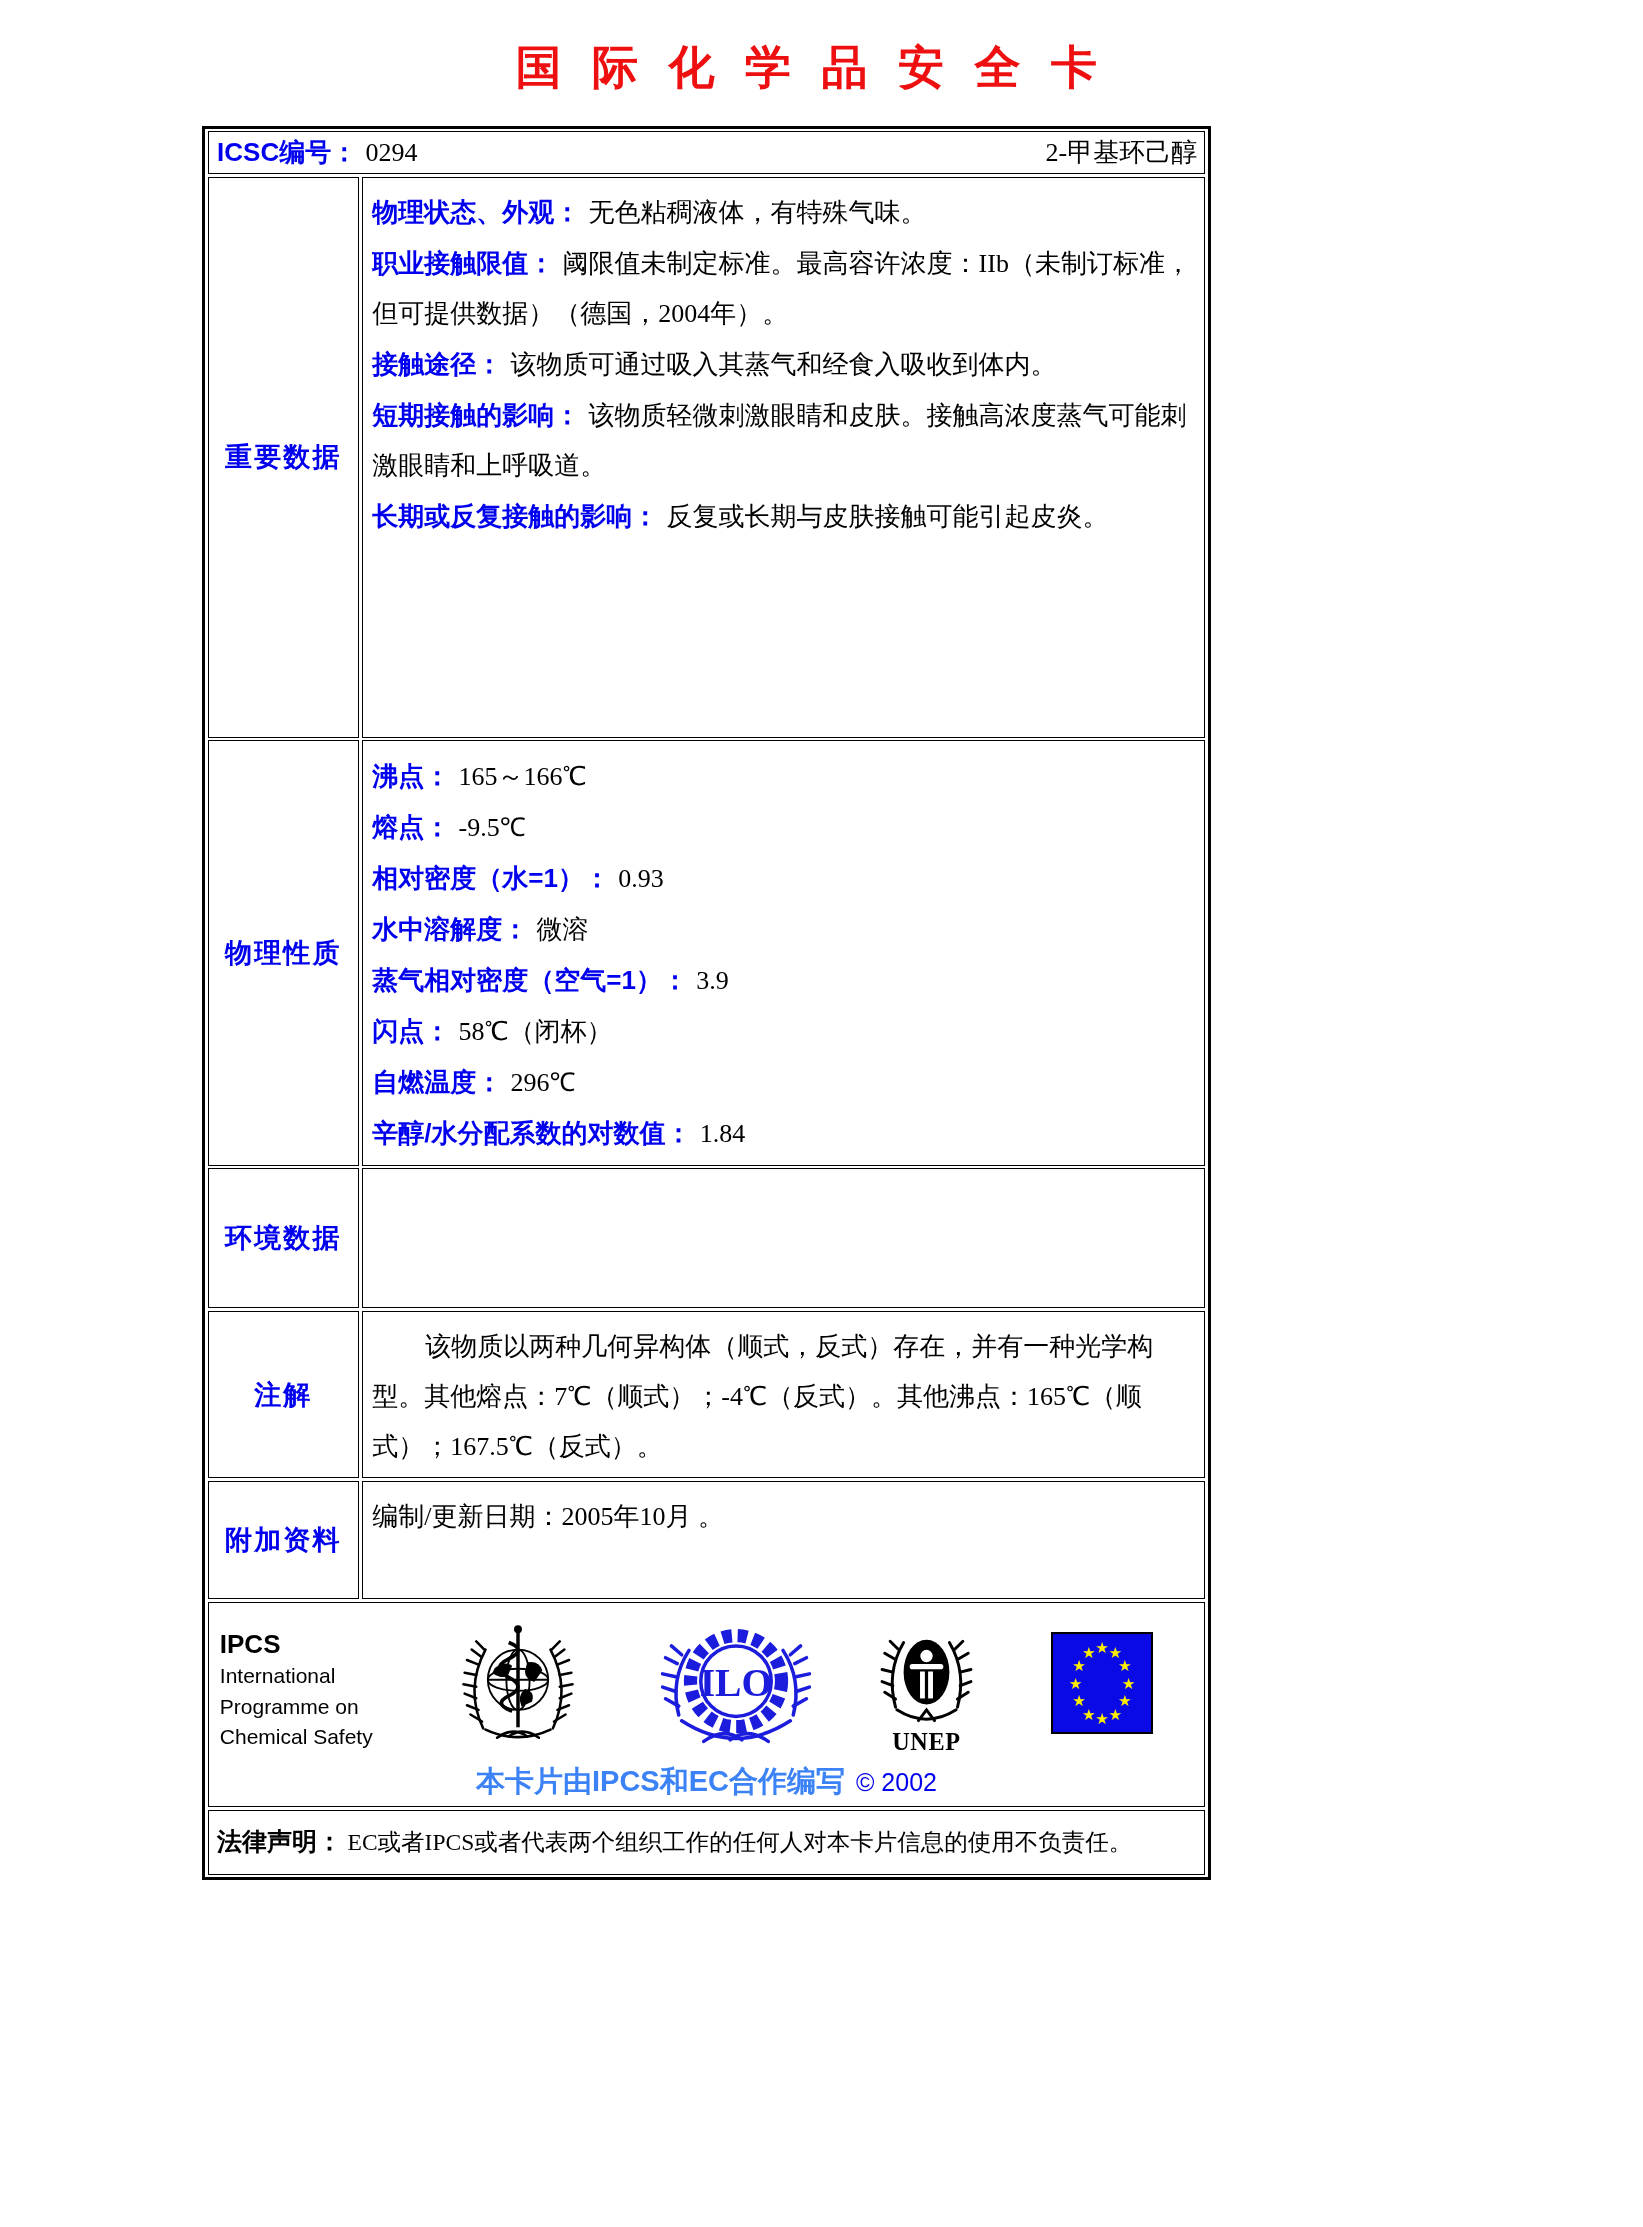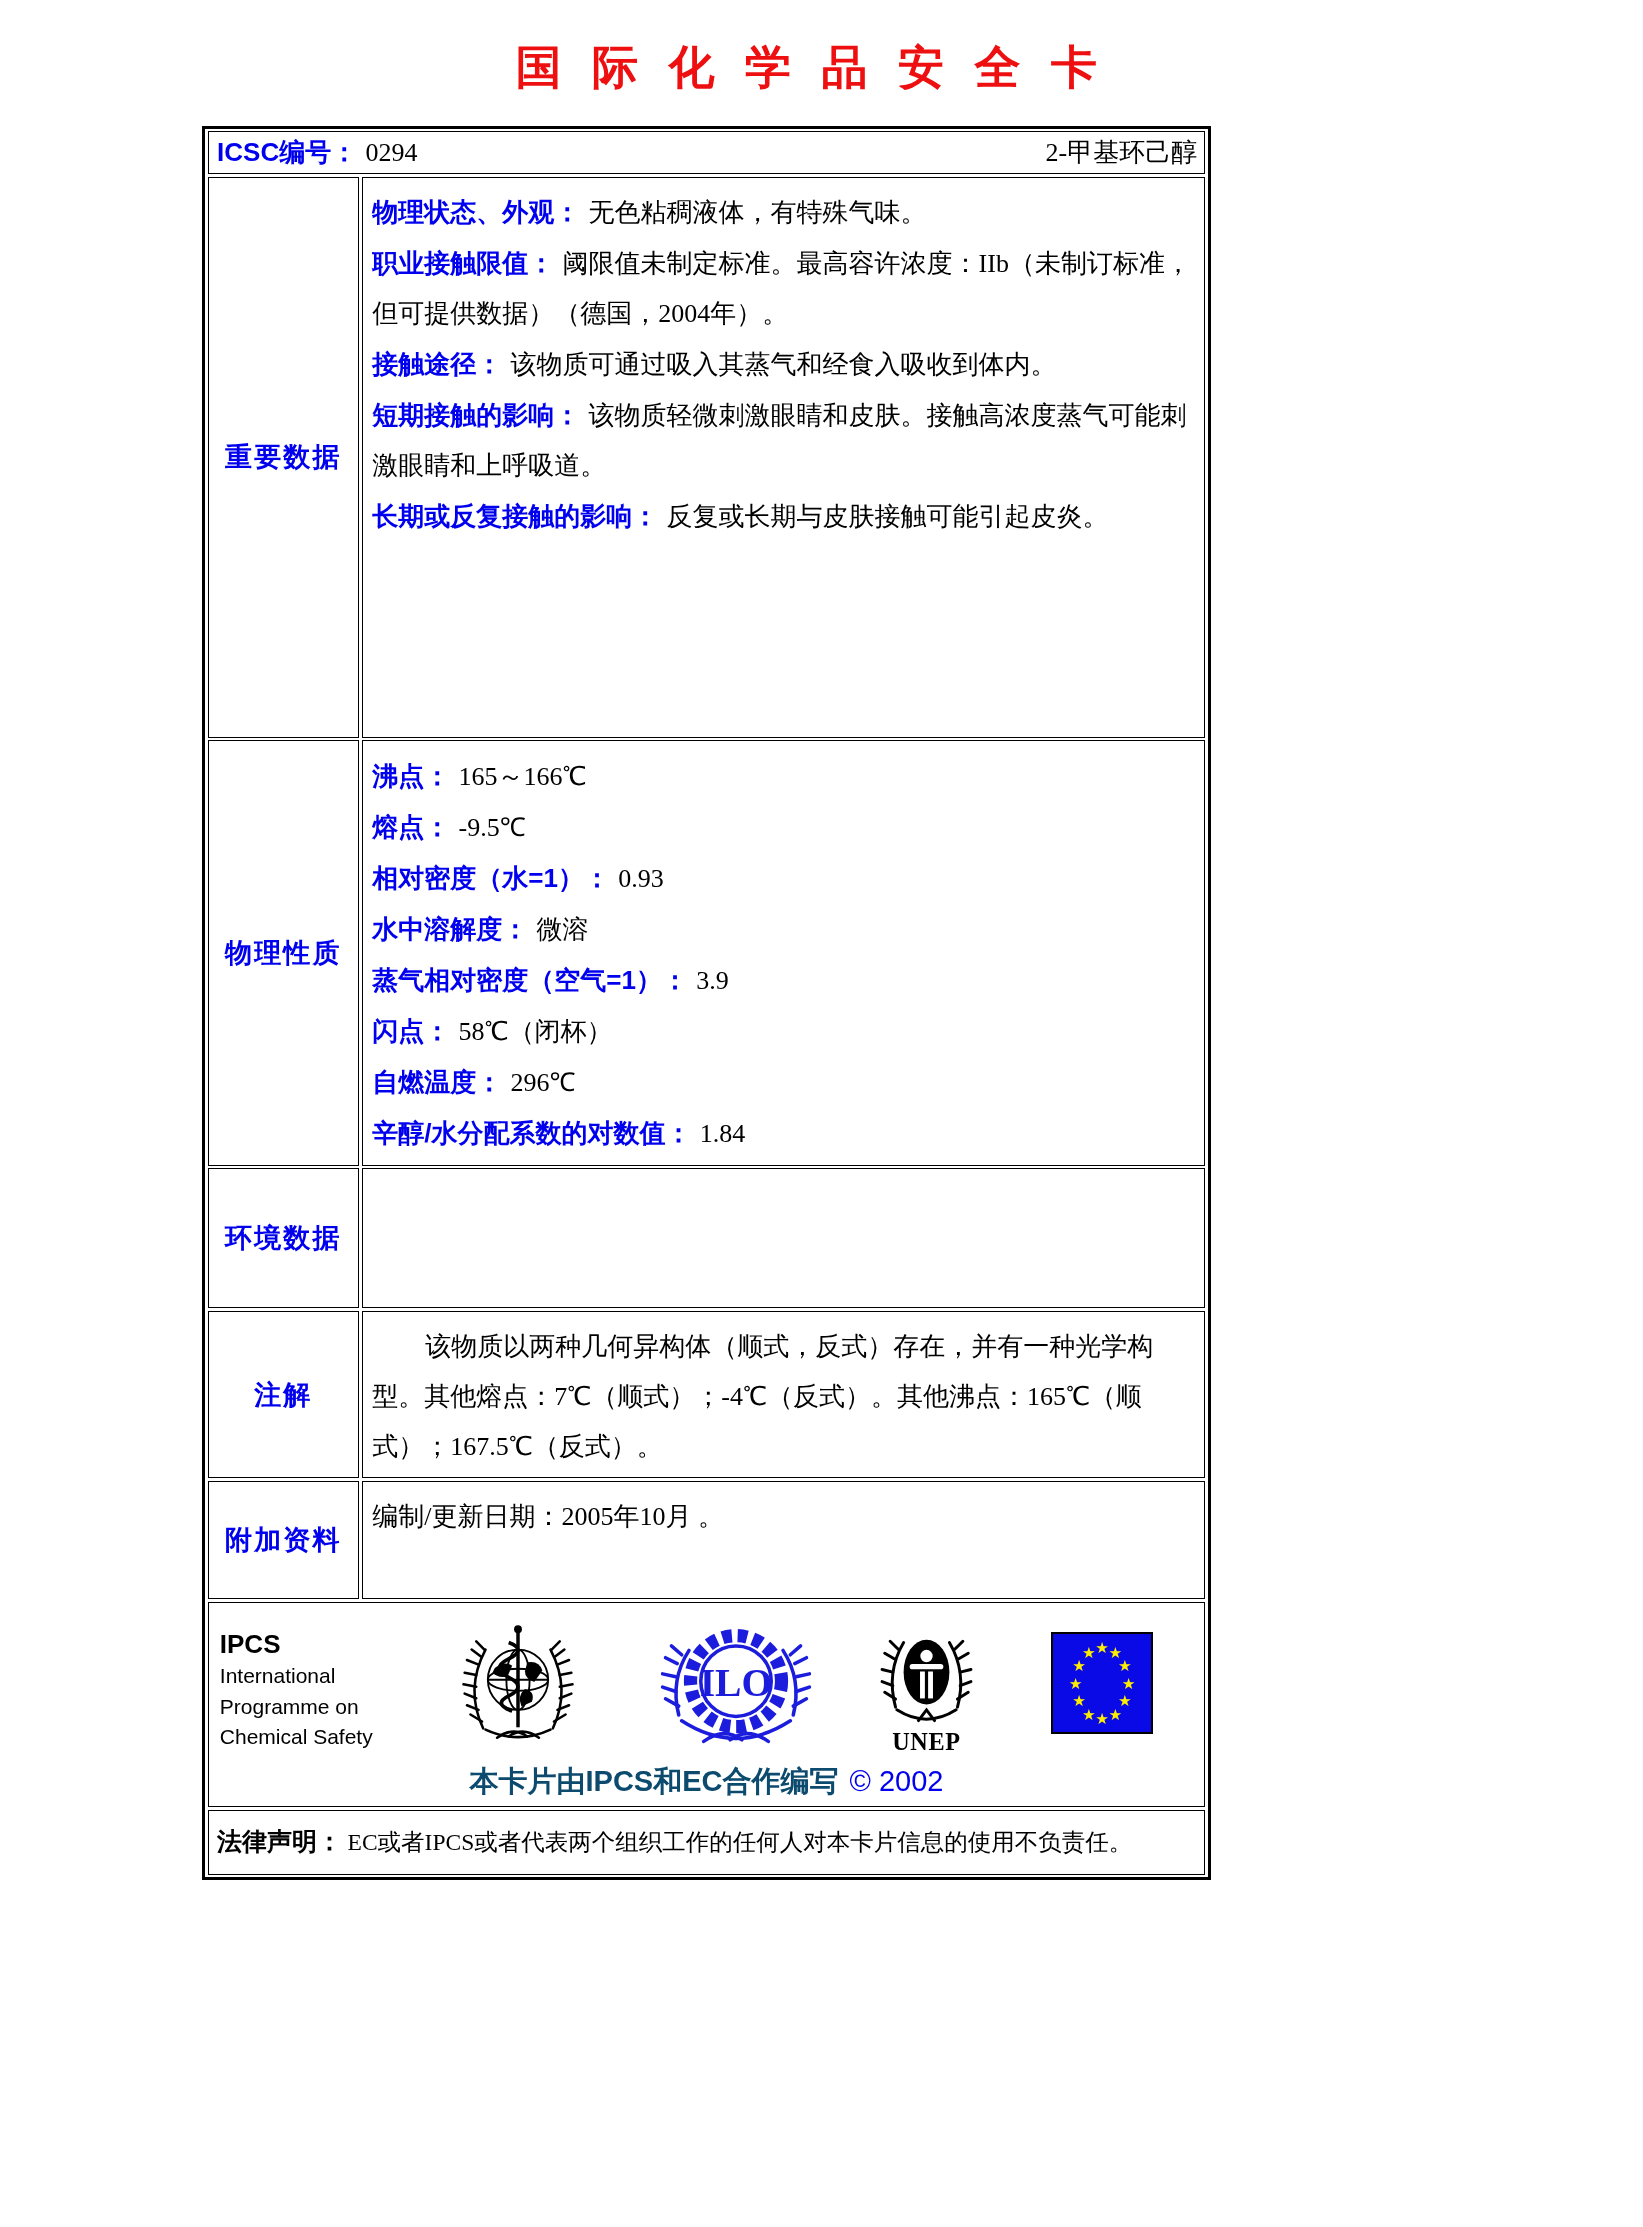--- a/index.html
+++ b/index.html
@@ -57,22 +57,22 @@
   .ipcs-acronym { font-size: 26px; font-weight: bold; line-height: 33px; }
   .ipcs-line { font-size: 21px; line-height: 30.5px; }
   .logo-who  { margin-left: 46px; }
   .logo-ilo  { margin-left: 83px; }
   .logo-unep { margin-left: 65px; }
   .logo-eu   { margin-left: 76px; margin-top: 11px; }
   .caption {
     text-align: center; margin-top: 2.8px;
     font-family: "Liberation Sans", sans-serif;
   }
-  .cap-main { font-size: 29px; font-weight: bold; color: #0c4a6e; }
-  .cap-copy { font-size: 29px; color: #0000ee; margin-left: 11px; font-weight: normal; }
+  .cap-main { font-size: 29px; font-weight: bold; color: #3b82f6; }
+  .cap-copy { font-size: 25px; color: #0000ee; margin-left: 11px; font-weight: normal; }
   .legal-cell { flex: 1; padding: 14px 8.3px 7px 8.3px; font-size: 23.5px; line-height: 33px; }
   .legal-label {
     font-family: "Liberation Sans", sans-serif; font-weight: bold;
     font-size: 25px; color: #000; margin-right: 5.5px;
   }
 </style>
 </head>
 <body>
 
 <h1 class="title">国际化学品安全卡</h1>

